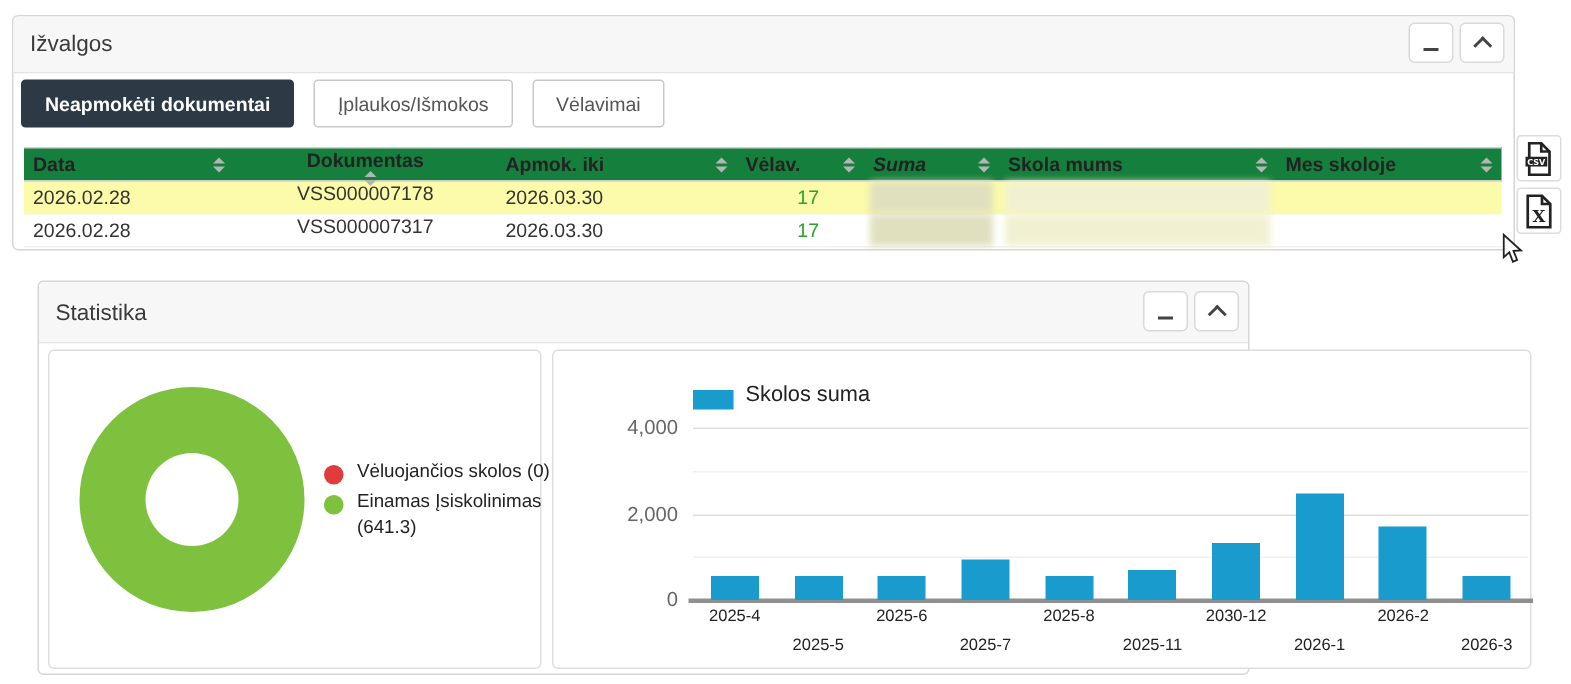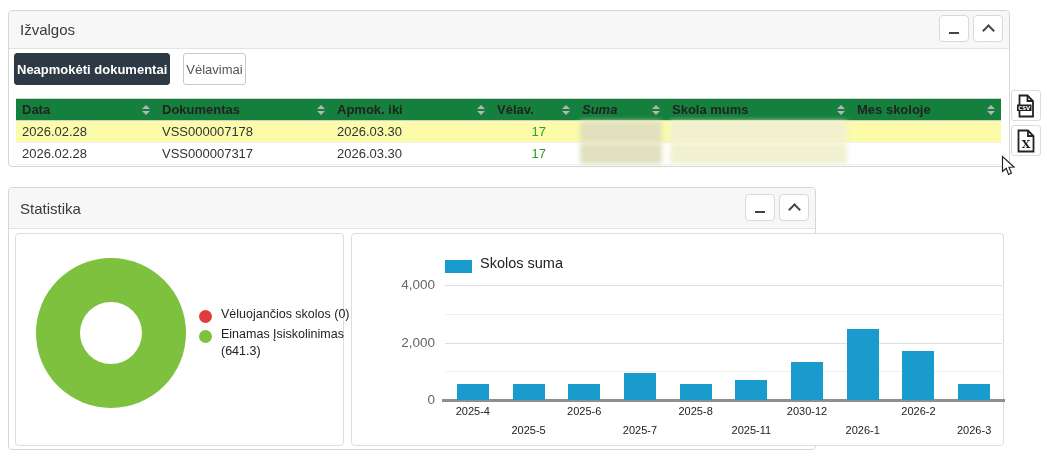--- a/index.html
+++ b/index.html
@@ -14,36 +14,36 @@
   .win-btn{position:absolute;top:4px;width:30px;height:27px;background:#fff;border:1px solid #d9d9d9;
            border-radius:4px;display:flex;align-items:center;justify-content:center;cursor:pointer;box-sizing:border-box;}
   .win-btn.minimize{right:40px;}
   .win-btn.collapse{right:6px;}
   .minus-glyph{display:block;width:10px;height:2px;background:#444;margin-top:8px;}
   .chev-glyph{display:block;width:7px;height:7px;border-top:2px solid #444;border-right:2px solid #444;
               transform:rotate(-45deg);margin-top:3px;}
 
   
   .tabs{position:absolute;left:5px;top:42px;display:flex;gap:13px;}
-  .tab{height:32px;padding:0 2px;font-size:13px;border-radius:3px;background:#fff;border:1px solid #c9c9c9;
+  .tab{height:32px;padding:0 15px;font-size:13px;border-radius:3px;background:#fff;border:1px solid #c9c9c9;
        color:#555;display:flex;align-items:center;cursor:pointer;box-sizing:border-box;}
   .tab.active{background:#2d3a45;border-color:#2d3a45;color:#fff;font-weight:bold;}
 
   
   .tbl{position:absolute;left:7px;top:87px;width:985px;font-size:13px;}
   .thead{display:flex;background:#15803d;border-top:1px solid #d2d2d2;border-bottom:1px solid #cfcfcf;
          height:23px;font-weight:bold;color:#222;box-sizing:border-box;}
   .th{display:flex;align-items:center;padding:0 6px;box-sizing:border-box;cursor:pointer;}
   .th.align-l{justify-content:space-between;}
   .th.align-r{justify-content:space-between;}
   .tr{display:flex;height:21px;border-bottom:1px solid #f1f1f1;background:#fff;cursor:pointer;}
   .tr.hl{background:#fbfbaa;}
   .td{display:flex;align-items:center;padding:0 6px;box-sizing:border-box;position:relative;}
   .td.align-r{justify-content:flex-end;}
-  .c0{width:140px;} .c1{width:175px;} .c2{width:160px;} .c3{width:85px;} .c4{width:90px;font-style:italic;} .c5{width:185px;} .c6{width:150px;}
+  .c0{width:140px;} .c1{width:175px;flex-direction:column;} .c2{width:160px;} .c3{width:85px;} .c4{width:90px;font-style:italic;} .c5{width:185px;} .c6{width:150px;}
   .td.c3{padding-right:30px;color:#2fa12f;}
   .blur-block{position:absolute;top:0;bottom:0;left:4px;right:4px;filter:blur(2.5px);border-radius:1px;}
   .blur-a{background:#e0e0bf;}
   .blur-b{background:#f1f1d2;}
   .sort{display:inline-flex;flex-direction:column;gap:2px;margin-left:6px;}
   .sort i{width:0;height:0;border-left:4px solid transparent;border-right:4px solid transparent;}
   .sort .up{border-bottom:4px solid #b5b5b5;}
   .sort .dn{border-top:4px solid #b5b5b5;}
 
   
@@ -86,20 +86,21 @@
       <div class="win-btn minimize">
         <span class="minus-glyph"></span>
       </div>
       <div class="win-btn collapse">
         <span class="chev-glyph"></span>
       </div>
     </div>
 
     <div class="tabs">
       <button class="tab active">Neapmokėti dokumentai</button>
+      <button class="tab">Įplaukos/Išmokos</button>
       <button class="tab">Vėlavimai</button>
     </div>
 
     <div class="tbl" id="doc-table">
         <div class="thead">
           <div class="th c0 align-l">
             <span>Data</span>
             <span class="sort">
               <i class="up"></i>
               <i class="dn"></i>
@@ -194,21 +195,21 @@
       </svg>
     </div>
   </div>
 
   <div class="cursor">
     <svg width="17" height="22" viewBox="0 0 17 22">
       <path d="M1.5 1.5 L1.5 16.5 L5.2 13.2 L7.6 19.5 L10.4 18.3 L8 12.2 L13 12 Z" fill="#fff" stroke="#222" stroke-width="1.2"></path>
     </svg>
   </div>
 
-  <div class="panel" style="left:8px;top:187px;width:808px;height:263px;">
+  <div class="panel" style="left:25px;top:187px;width:808px;height:263px;">
     <div class="panel-header" style="height:40px;">
       <div class="panel-title" style="top:12px;">Statistika</div>
       <div class="win-btn minimize" style="top:6px;">
         <span class="minus-glyph"></span>
       </div>
       <div class="win-btn collapse" style="top:6px;">
         <span class="chev-glyph"></span>
       </div>
     </div>
 

